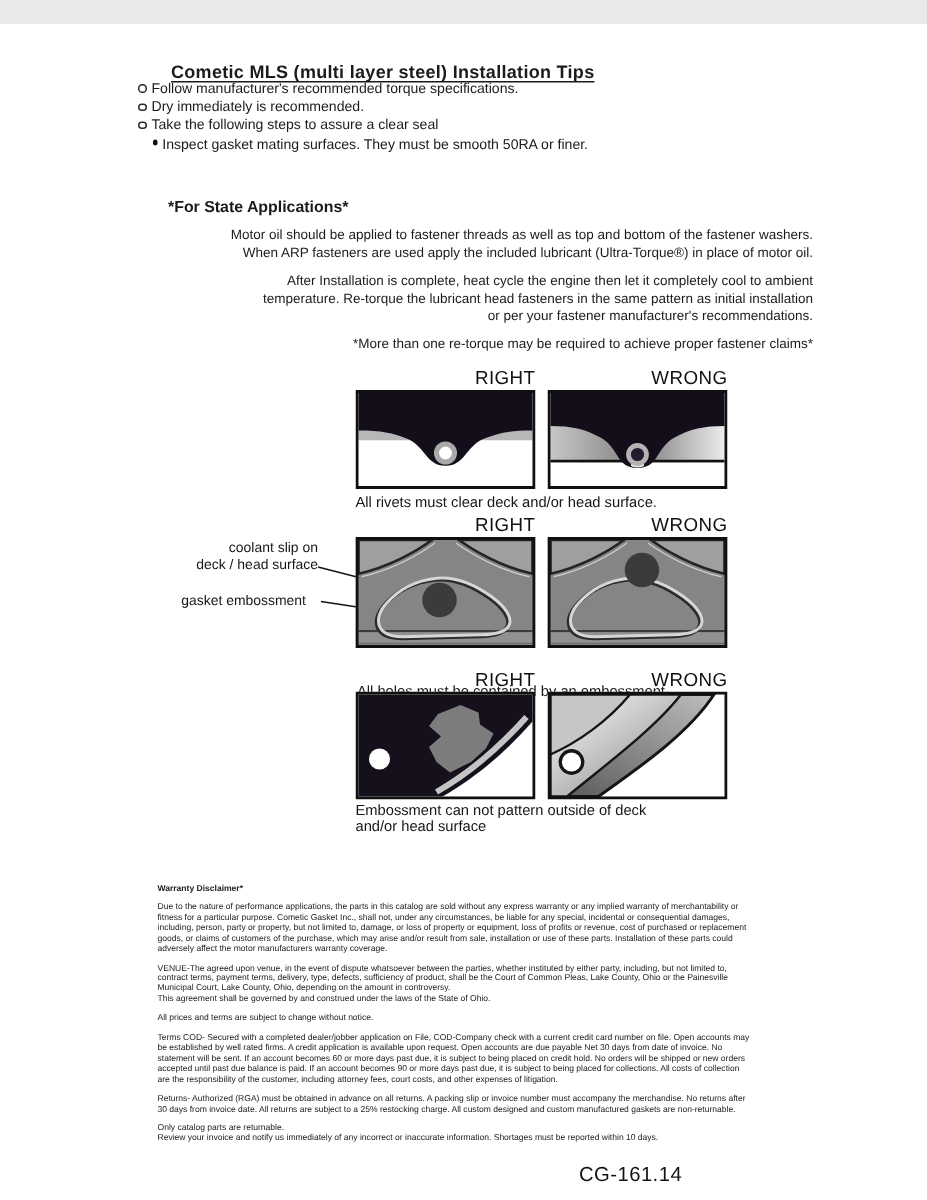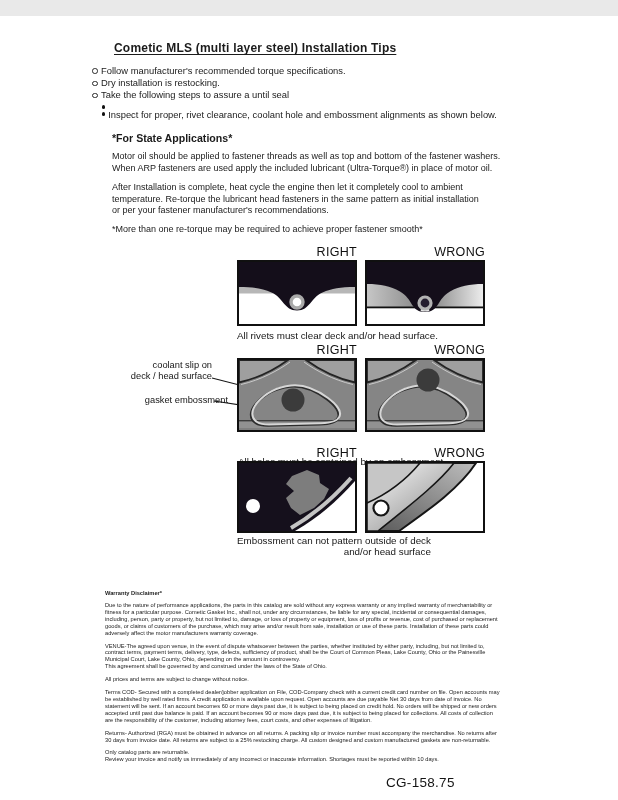--- a/index.html
+++ b/index.html
@@ -6,73 +6,70 @@
   .page{
     position:relative;width:618px;height:800px;margin:16px auto;
     background:#ffffff;overflow:hidden;
     font-family:"Liberation Sans", sans-serif;color:#1b1b1b;
   }
   .abs{position:absolute;}
   .page-title{
     left:114px;top:25px;font-size:12px;font-weight:bold;letter-spacing:.2px;
     text-decoration:underline;text-underline-offset:2px;text-decoration-thickness:1px;
   }
-  .tips{left:92px;top:49px;font-size:9.4px;line-height:12.2px;}
+  .tips{left:92px;top:37px;font-size:9.4px;line-height:12.2px;}
   .tip-row{display:flex;align-items:flex-start;}
   .tip-row.sub{margin-left:10px;}
   .b-circle{flex:0 0 auto;width:3.5px;height:3.5px;border:1px solid #2a2a2a;border-radius:50%;margin:3.4px 3.5px 0 0;}
   .b-dot{flex:0 0 auto;width:3.4px;height:3.4px;background:#111;border-radius:50%;margin:3.6px 2.8px 0 0;}
   .diesel{left:112px;top:117px;width:430px;font-size:9px;line-height:11.4px;}
   .diesel h2{font-size:10.6px;font-weight:bold;margin:0 0 7px 0;}
-  .pre{white-space:pre-line;margin:0 0 8px 0;}
+  .pre{white-space:pre-line;margin:0 0 8px 0;text-align:right;}
   .dg-label{width:120px;text-align:right;font-size:12.5px;color:#101010;letter-spacing:.3px;}
-  .dg-caption{font-size:9.8px;line-height:11px;white-space:pre-line;color:#161616;text-align:right;}
+  .dg-caption{font-size:9.8px;line-height:11px;white-space:pre-line;color:#161616;}
   .callout{width:96px;text-align:right;font-size:9.3px;line-height:10.5px;white-space:pre-line;color:#161616;}
   .fineprint{left:105px;top:574px;width:414px;color:#222;}
   .fp-h{font-size:5.7px;font-weight:bold;margin:0 0 6px 0;}
   .fp{font-size:5.7px;line-height:6.9px;white-space:pre-line;margin:0 0 6px 0;}
   .footer-code{left:386px;top:759px;font-size:13.5px;letter-spacing:.3px;color:#141414;}
 </style>
 </head>
 <body>
 
 <div class="page">
 
   <div class="abs page-title">Cometic MLS (multi layer steel) Installation Tips</div>
 
   <div class="abs tips">
     <div class="tip-row">
       <span class="b-circle"></span>
       <span>Follow manufacturer's recommended torque specifications.</span>
     </div>
     <div class="tip-row">
       <span class="b-circle"></span>
-      <span>Dry installation is restocking.</span>
+      <span>Dry immediately is recommended.</span>
     </div>
     <div class="tip-row">
       <span class="b-circle"></span>
-      <span>Take the following steps to assure a until seal</span>
+      <span>Take the following steps to assure a clear seal</span>
     </div>
     <div class="tip-row sub">
       <span class="b-dot"></span>
-    </div>
-    <div class="tip-row sub">
-      <span class="b-dot"></span>
-      <span>Inspect for proper, rivet clearance, coolant hole and embossment alignments as shown below.</span>
+      <span>Inspect gasket mating surfaces.  They must be smooth 50RA or finer.</span>
     </div>
   </div>
 
   <div class="abs diesel">
     <h2>*For State Applications*</h2>
     <p class="pre">Motor oil should be applied to fastener threads as well as top and bottom of the fastener washers.
 When ARP fasteners are used apply the included lubricant (Ultra-Torque®) in place of motor oil.</p>
     <p class="pre">After Installation is complete, heat cycle the engine then let it completely cool to ambient
 temperature. Re-torque the lubricant head fasteners in the same pattern as initial installation
 or per your fastener manufacturer's recommendations.</p>
-    <p class="pre">*More than one re-torque may be required to achieve proper fastener smooth*</p>
+    <p class="pre">*More than one re-torque may be required to achieve proper fastener claims*</p>
   </div>
 
   <div class="abs dg-label" style="left:237px;top:229px;">RIGHT</div>
   <div class="abs dg-label" style="left:365px;top:229px;">WRONG</div>
 
   <div class="abs" style="left:237px;top:244px;">
     <svg width="120" height="66" viewBox="0 0 120 66">
       <rect width="120" height="66" fill="#ffffff"></rect>
       <rect x="2" y="26" width="116" height="7.5" fill="#b7b7b7"></rect>
       <path d="M2,2 H118 V27 C103,27 95,28.5 85.5,32.5 C73.5,37.5 73,50.5 60,50.5 C47,50.5 46.5,37.5 34.5,32.5 C25,28.5 17,27 2,27 Z" fill="#140e1a"></path>
@@ -99,21 +96,21 @@
       <rect x="1" y="1" width="118" height="64" fill="none" stroke="#101010" stroke-width="2"></rect>
     </svg>
   </div>
   <div class="abs dg-caption" style="left:237px;top:314px;">All rivets must clear deck and/or head surface.</div>
 
   <div class="abs dg-label" style="left:237px;top:327px;">RIGHT</div>
   <div class="abs dg-label" style="left:365px;top:327px;">WRONG</div>
 
   <div class="abs callout" style="left:116px;top:344px;">coolant slip on
 deck / head surface</div>
-  <div class="abs callout" style="left:132px;top:379px;">gasket embossment</div>
+  <div class="abs callout" style="left:108px;top:379px;">gasket embossment</div>
   <div class="abs" style="left:204px;top:354px;">
     <svg width="96" height="46" viewBox="0 0 96 46">
       <line x1="8" y1="8" x2="86" y2="28" stroke="#151515" stroke-width="1.1"></line>
       <line x1="10" y1="31" x2="56" y2="38" stroke="#151515" stroke-width="1.1"></line>
     </svg>
   </div>
 
   <div class="abs" style="left:237px;top:342px;">
     <svg width="120" height="74" viewBox="0 0 120 74">
       <rect width="120" height="74" fill="#858585"></rect>
@@ -200,15 +197,15 @@
 be established by well rated firms.  A credit application is available upon request.  Open accounts are due payable Net 30 days from date of invoice.  No
 statement will be sent.  If an account becomes 60 or more days past due, it is subject to being placed on credit hold.  No orders will be shipped or new orders
 accepted until past due balance is paid.  If an account becomes 90 or more days past due, it is subject to being placed for collections.  All costs of collection
 are the responsibility of the customer, including attorney fees, court costs, and other expenses of litigation.</div>
     <div class="fp">Returns- Authorized (RGA) must be obtained in advance on all returns.  A packing slip or invoice number must accompany the merchandise.  No returns after
 30 days from invoice date.  All returns are subject to a 25% restocking charge.  All custom designed and custom manufactured gaskets are non-returnable.</div>
     <div class="fp">Only catalog parts are returnable.
 Review your invoice and notify us immediately of any incorrect or inaccurate information.  Shortages must be reported within 10 days.</div>
   </div>
 
-  <div class="abs footer-code">CG-158.75</div>
+  <div class="abs footer-code">CG-161.14</div>
 
 </div>
 
 </body></html>

